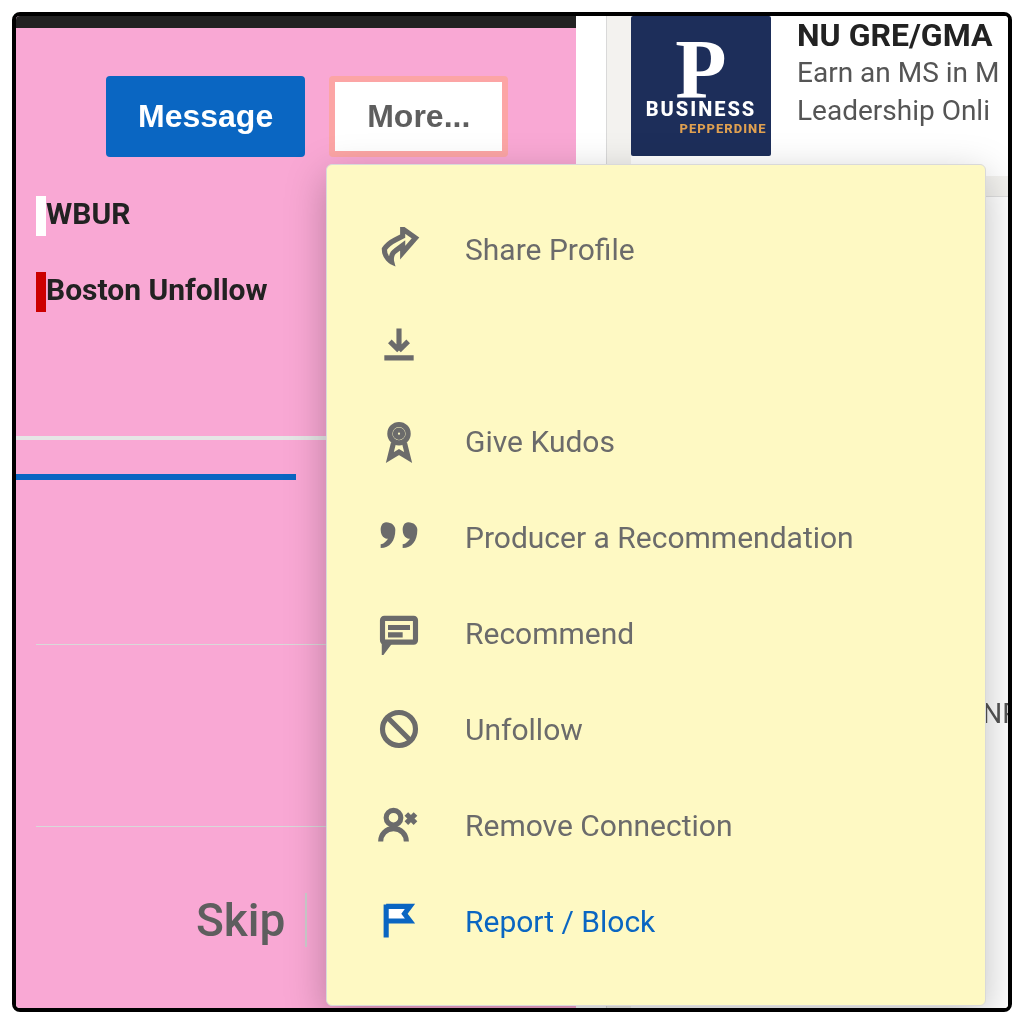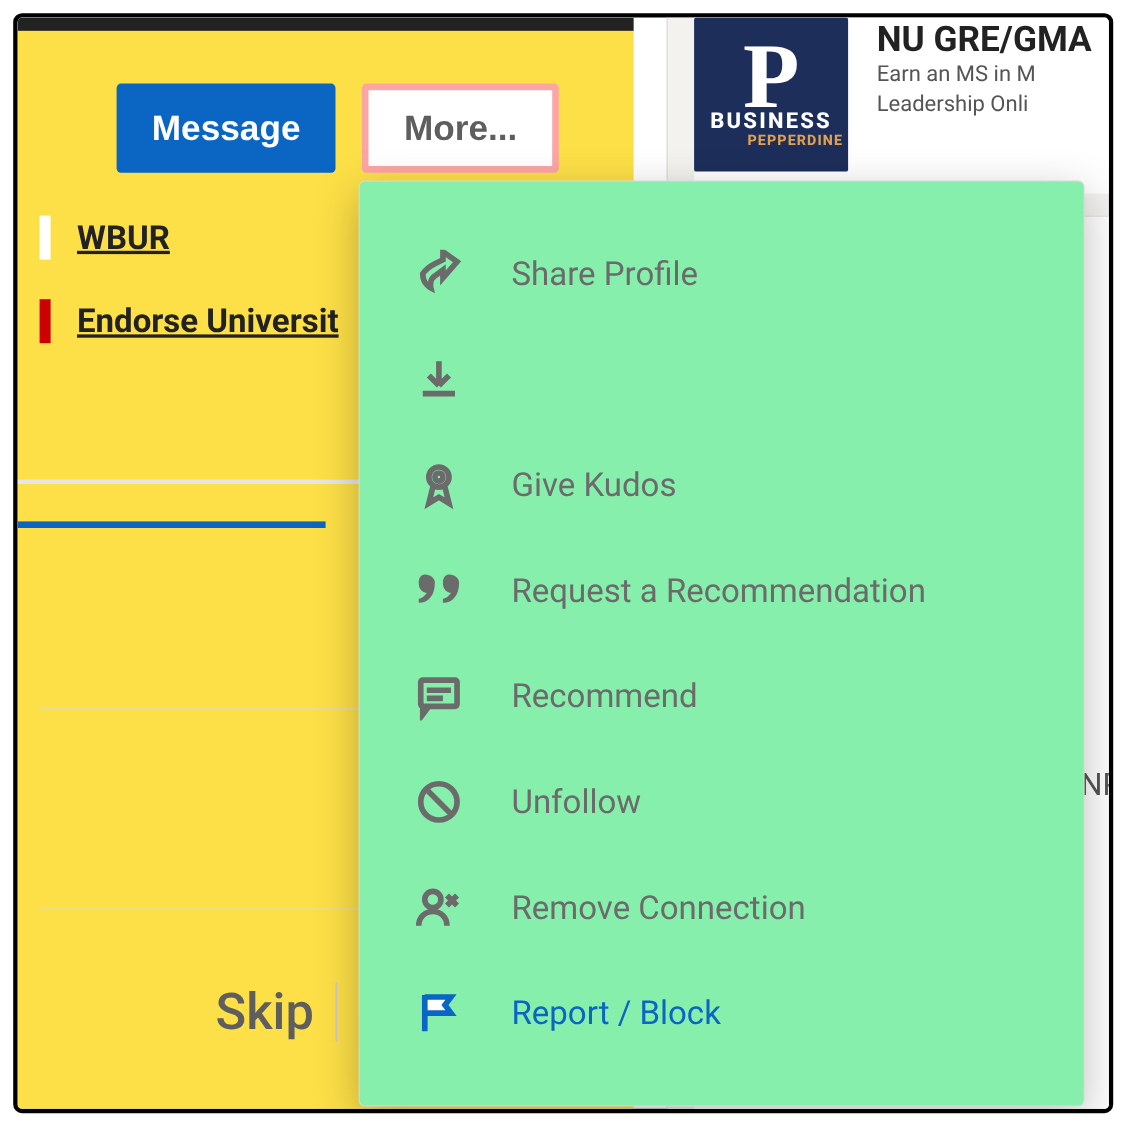--- a/index.html
+++ b/index.html
@@ -17,21 +17,21 @@
     border: 4px solid #000;
     background: #fff;
     border-radius: 8px;
     overflow: hidden;
   }
   .left-pane {
     position: absolute;
     top: 0; left: 0;
     width: 560px;
     height: 100%;
-    background: #fde047;
+    background: #f9a8d4;
   }
   .top-bar {
     position: absolute;
     top: 0; left: 0; right: 0;
     height: 12px;
     background: #222;
   }
   .actions {
     position: absolute;
     top: 60px; left: 90px;
@@ -55,27 +55,24 @@
     color: #5e5e5e;
     border: 6px solid #fca5a5;
   }
   .org-list {
     position: absolute;
     top: 180px; left: 20px;
     right: 0;
   }
   .org-item {
     display: flex;
-    align-items: center;
-    gap: 24px;
     margin-bottom: 36px;
     font-size: 30px;
     font-weight: 700;
     color: #222;
-    text-decoration: underline;
   }
   .org-logo {
     width: 10px; height: 40px; flex-shrink: 0;
   }
   .section-divider {
     position: absolute;
     top: 420px; left: 0; right: 0;
     height: 4px;
     background: #e6e6e6;
   }
@@ -143,21 +140,21 @@
     align-items: center;
     justify-content: center;
     font-weight: 800;
     border-radius: 2px;
   }
   .ad-logo .big { font-size: 84px; line-height: 0.8; font-family: Georgia, serif; }
   .ad-logo .t1 { font-size: 20px; letter-spacing: 2px; margin-top:-6px;}
   .ad-logo .t2 { font-size: 13px; color:#e0a050; letter-spacing: 1px; margin-left: 44px;}
   .ad-text { padding-top: 0; }
   .ad-title { font-size: 32px; font-weight: 700; color:#222; white-space: nowrap; }
-  .ad-sub { font-size: 20px; color:#555; white-space: nowrap; line-height:1.35;}
+  .ad-sub { font-size: 28px; color:#555; white-space: nowrap; line-height:1.35;}
 
   .sidebar-card {
     position: absolute;
     top: 180px; left: 24px; right: 0; bottom: 0;
     background: #fff;
     border-top: 1px solid #e0e0e0;
     padding: 24px 0 0 200px;
   }
   .side-line { font-size: 28px; color:#444; margin-bottom: 36px; white-space: nowrap;}
   .side-name { font-size: 30px; font-weight: 700; color:#222; margin-bottom: 6px; white-space: nowrap;}
@@ -165,21 +162,21 @@
   .avatar {
     position:absolute; left: 50px; width: 90px; height: 90px; border-radius: 50%;
     background: #888;
   }
 
   
   .dropdown {
     position: absolute;
     top: 148px; left: 310px;
     width: 660px;
-    background: #86efac;
+    background: #fef9c3;
     border: 1px solid #d9d9d9;
     border-radius: 6px;
     box-shadow: 0 12px 40px rgba(0,0,0,0.25);
     padding: 36px 0;
     z-index: 100;
   }
   .menu-item {
     display: flex;
     align-items: center;
     gap: 44px;
@@ -207,21 +204,21 @@
       <button class="btn btn-outline">More...</button>
     </div>
 
     <div class="org-list">
       <div class="org-item">
         <div class="org-logo" style="background:#fff;"></div>
         <span>WBUR</span>
       </div>
       <div class="org-item">
         <div class="org-logo" style="background:#cc0000;"></div>
-        <span>Endorse Universit</span>
+        <span>Boston Unfollow</span>
       </div>
     </div>
 
     <div class="section-divider"></div>
     <div class="blue-tab"></div>
     <div class="thin-line" style="top:628px"></div>
     <div class="thin-line" style="top:810px"></div>
 
     <div class="bottom-actions">
       <span class="skip">Skip</span>
@@ -287,21 +284,21 @@
       </span>
       <span>Give Kudos</span>
     </div>
 
     <div class="menu-item">
       <span class="ico">
         <svg viewBox="0 0 24 24" class="quote">
             <path d="M5 4c-2 0-3 2-3 4 0 5 4 5 4 5s-2 3-4 3v2c5 0 8-4 8-10 0-2-2-4-5-4zm12 0c-2 0-3 2-3 4 0 5 4 5 4 5s-2 3-4 3v2c5 0 8-4 8-10 0-2-2-4-5-4z"></path>
           </svg>
       </span>
-      <span>Request a Recommendation</span>
+      <span>Producer a Recommendation</span>
     </div>
 
     <div class="menu-item">
       <span class="ico">
         <svg viewBox="0 0 24 24">
             <rect x="3" y="4" width="18" height="13" rx="1"></rect>
             <path d="M6 9h12M6 13h8M7 17l-3 4v-4"></path>
           </svg>
       </span>
       <span>Recommend</span>

